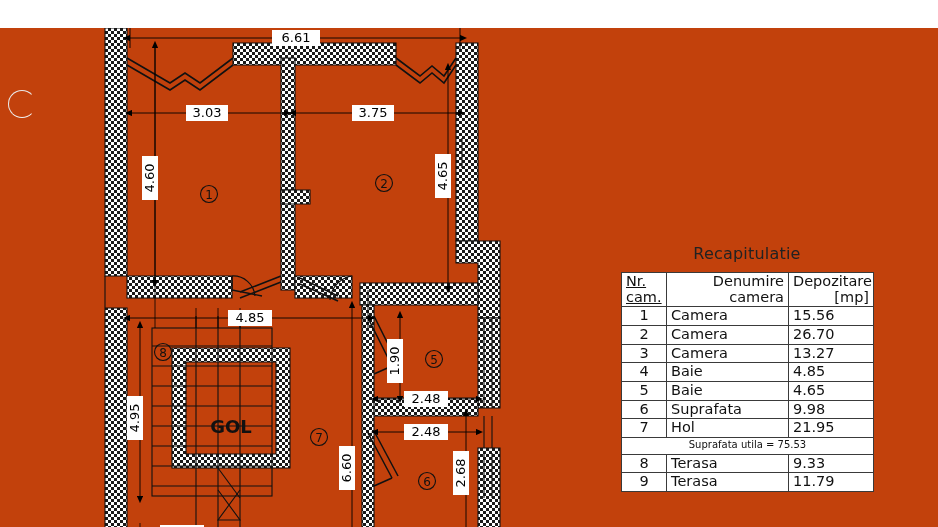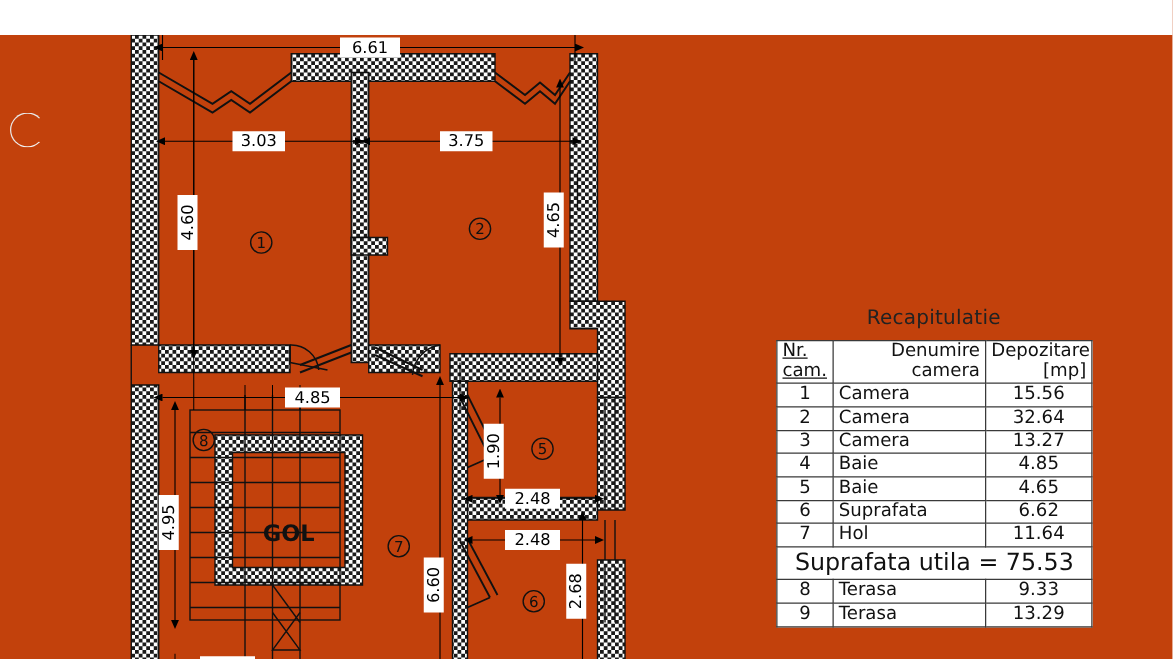--- a/index.html
+++ b/index.html
@@ -66,25 +66,25 @@
     text-align: right;
     font-size: 14.5px;
     padding: 2px 3px 3px 3px;
   }
   th.h-nr { text-align: left; padding-left: 5px; text-decoration: underline; }
   .hl1 { display: block; }
   .hl2 { display: block; }
 
   td.cell-nr  { text-align: center; }
   td.cell-nm  { text-align: left; padding-left: 9px; }
-  td.cell-sup { text-align: center; padding-left: 10px; }
+  td.cell-sup { text-align: left; padding-left: 10px; }
   tr.total-row td {
     text-align: center;
     padding: 2px 4px 3px 4px;
-    font-size: 19px;
+    font-size: 10px;
   }
 
   
   #watermark {
     position: absolute;
     left: 8px;
     top: 62px;
     width: 26px;
     height: 26px;
     border: 1.5px solid #e9e9e9;
@@ -353,57 +353,57 @@
       </thead>
       <tbody>
         <tr>
           <td class="cell-nr">1</td>
           <td class="cell-nm">Camera</td>
           <td class="cell-sup">15.56</td>
         </tr>
         <tr>
           <td class="cell-nr">2</td>
           <td class="cell-nm">Camera</td>
-          <td class="cell-sup">32.64</td>
+          <td class="cell-sup">26.70</td>
         </tr>
         <tr>
           <td class="cell-nr">3</td>
           <td class="cell-nm">Camera</td>
           <td class="cell-sup">13.27</td>
         </tr>
         <tr>
           <td class="cell-nr">4</td>
           <td class="cell-nm">Baie</td>
           <td class="cell-sup">4.85</td>
         </tr>
         <tr>
           <td class="cell-nr">5</td>
           <td class="cell-nm">Baie</td>
           <td class="cell-sup">4.65</td>
         </tr>
         <tr>
           <td class="cell-nr">6</td>
           <td class="cell-nm">Suprafata</td>
-          <td class="cell-sup">6.62</td>
+          <td class="cell-sup">9.98</td>
         </tr>
         <tr>
           <td class="cell-nr">7</td>
           <td class="cell-nm">Hol</td>
-          <td class="cell-sup">11.64</td>
+          <td class="cell-sup">21.95</td>
         </tr>
         <tr class="total-row">
           <td colspan="3">Suprafata utila = 75.53</td>
         </tr>
         <tr>
           <td class="cell-nr">8</td>
           <td class="cell-nm">Terasa</td>
           <td class="cell-sup">9.33</td>
         </tr>
         <tr>
           <td class="cell-nr">9</td>
           <td class="cell-nm">Terasa</td>
-          <td class="cell-sup">13.29</td>
+          <td class="cell-sup">11.79</td>
         </tr>
       </tbody>
     </table>
   </div>
 
 </div>
 
 </body></html>

